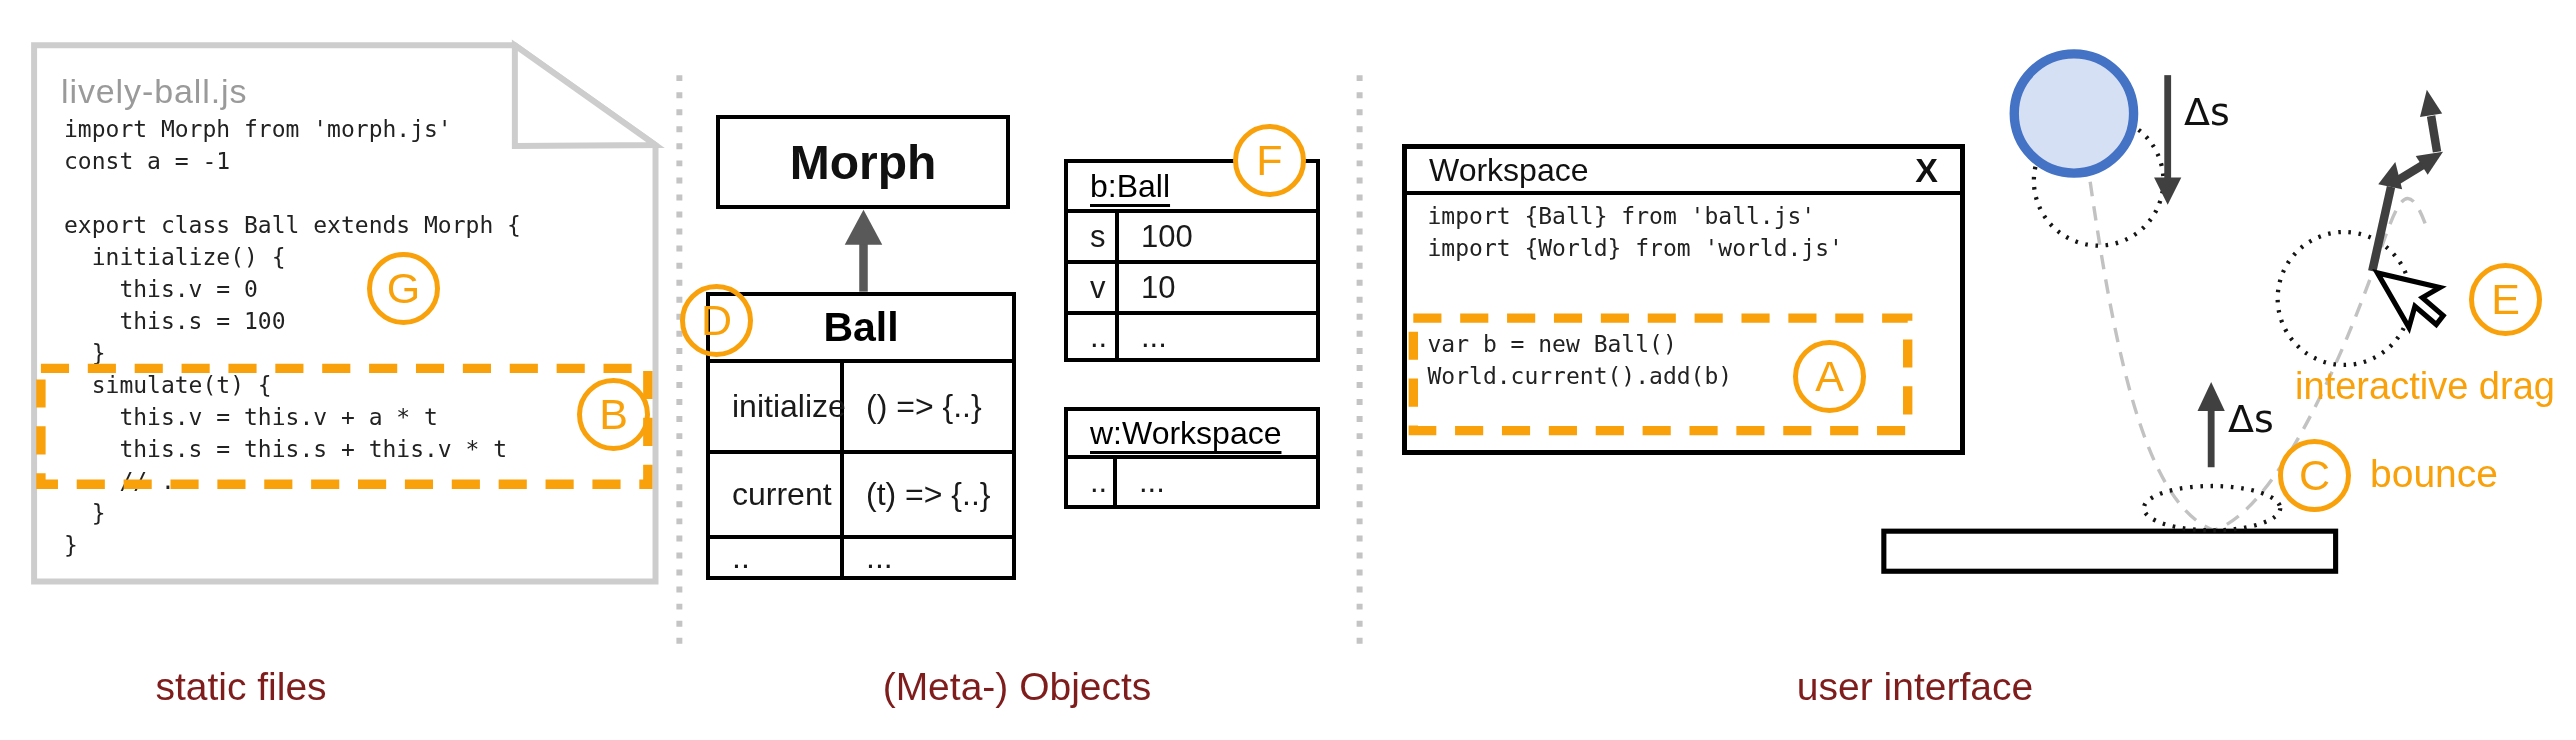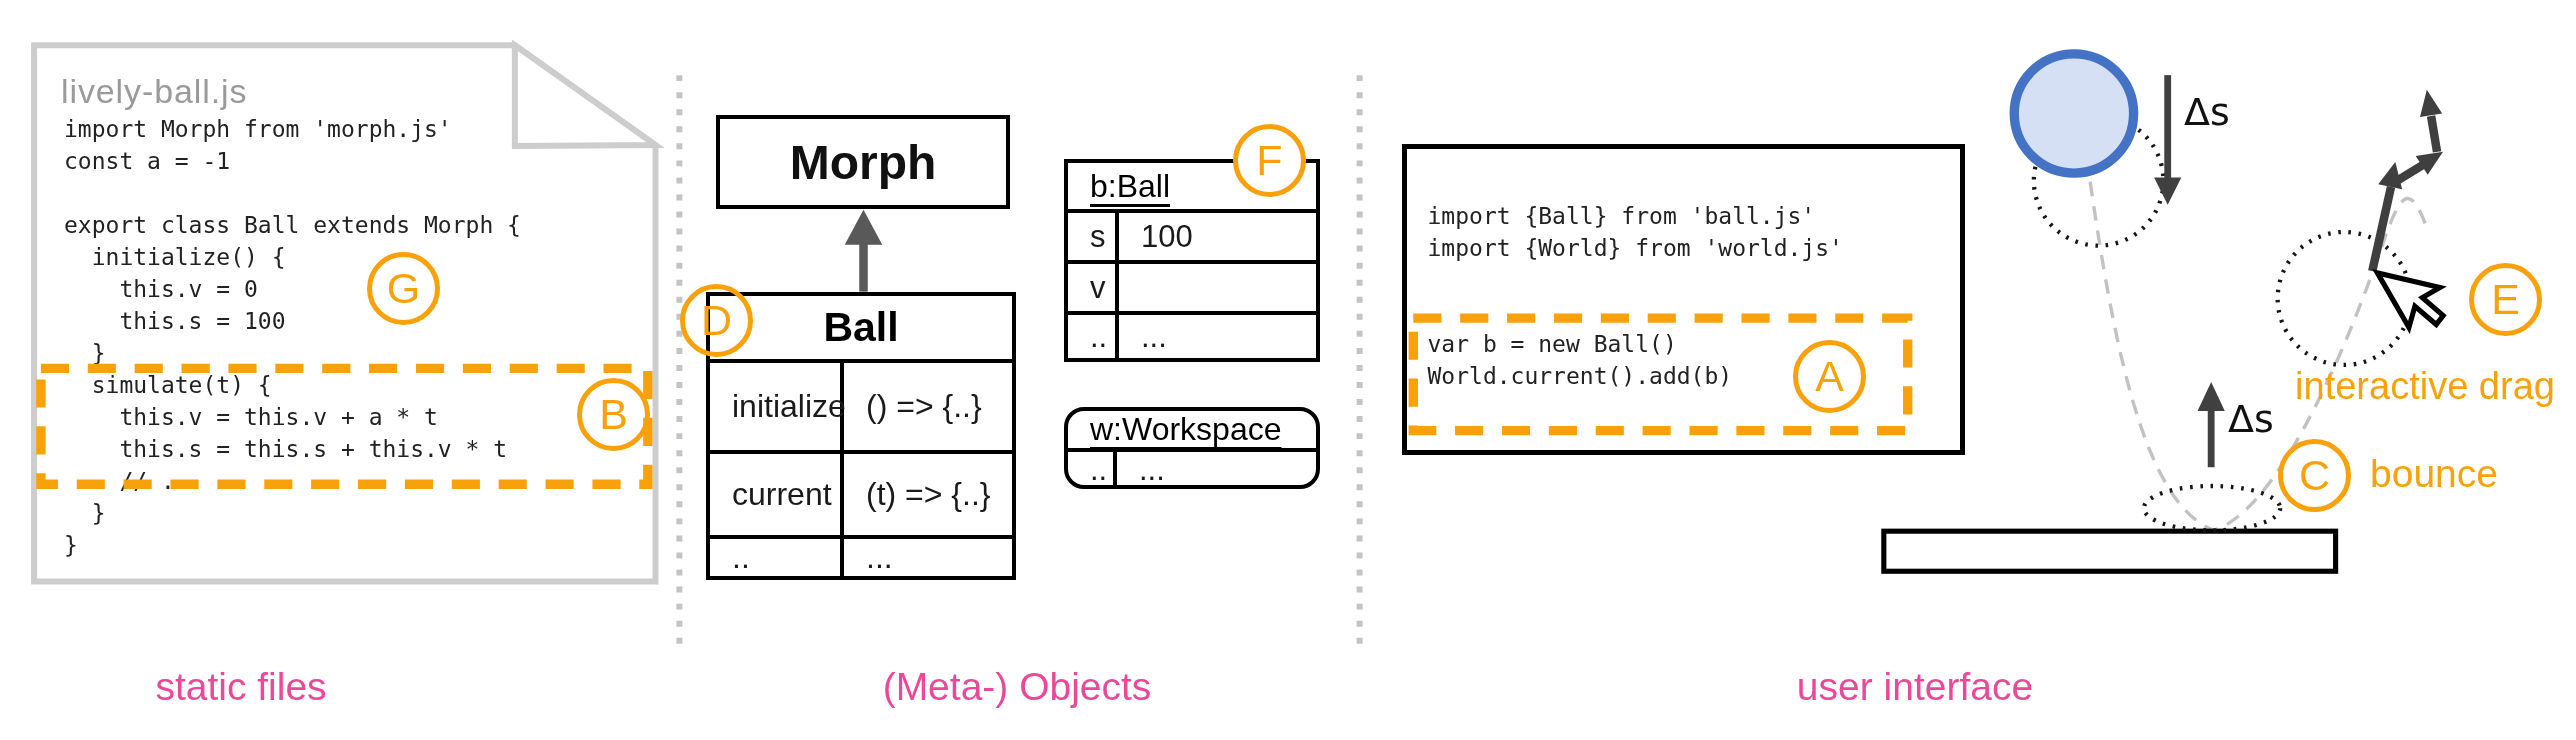--- a/index.html
+++ b/index.html
@@ -6,21 +6,21 @@
   #stage{position:relative;width:2576px;height:741px;background:#fff;overflow:hidden;
          font-family:"Liberation Sans",sans-serif;}
   svg{position:absolute;left:0;top:0;}
   .abs{position:absolute;}
   pre.code{margin:0;font-family:"DejaVu Sans Mono",monospace;font-size:23px;line-height:32px;
            color:#222;white-space:pre;}
   .file-title{font-size:34px;color:#9a9a9a;letter-spacing:0.9px;}
   .badge{width:73px;height:73px;border:5.1px solid #F9A10A;border-radius:50%;
          display:flex;align-items:center;justify-content:center;
          color:#F9A10A;font-size:43px;background:transparent;box-sizing:border-box;z-index:6;}
-  .glabel{font-size:39px;color:#ec4899;transform:translateX(-50%);white-space:nowrap;z-index:4;}
+  .glabel{font-size:39px;color:#7f1d1d;transform:translateX(-50%);white-space:nowrap;z-index:4;}
   .olabel{color:#F9A10A;white-space:nowrap;z-index:6;}
   
   .box{box-sizing:border-box;border:4.3px solid #000;background:#fff;z-index:3;}
   .tbl{display:flex;flex-direction:column;}
   .tbl .hdr{border-bottom:4.3px solid #000;display:flex;align-items:center;box-sizing:border-box;}
   .tbl .row{display:flex;border-bottom:4.3px solid #000;box-sizing:border-box;}
   .tbl .row:last-child{border-bottom:none;flex:1;}
   .cell{display:flex;align-items:center;box-sizing:border-box;padding-left:22px;
         font-size:32px;color:#1a1a1a;}
   .c1{border-right:4.3px solid #000;}
@@ -142,44 +142,49 @@
   <div class="abs box tbl" style="left:1064px;top:159px;width:256px;height:203px;">
     <div class="hdr obj" style="height:50px;">
       <span>b:Ball</span>
       </div>
     <div class="row" style="height:51px;">
       <div class="cell c1" style="width:51px;font-size:31px;">s</div>
       <div class="cell" style="flex:1;font-size:31px;">100</div>
     </div>
     <div class="row" style="height:51px;">
       <div class="cell c1" style="width:51px;font-size:31px;">v</div>
+      <div class="cell" style="flex:1;font-size:31px;">10</div>
     </div>
     <div class="row">
       <div class="cell c1" style="width:51px;font-size:31px;">..</div>
       <div class="cell" style="flex:1;font-size:31px;">...</div>
     </div>
   </div>
 
   <div class="abs badge" style="left:1233px;top:124px;background:#fff;">
     <span>F</span>
     </div>
 
-  <div class="abs box tbl" style="left:1064px;top:407px;width:256px;height:82px;border-radius:20px;">
+  <div class="abs box tbl" style="left:1064px;top:407px;width:256px;height:102px;">
     <div class="hdr obj" style="height:48px;">
       <span>w:Workspace</span>
       </div>
     <div class="row">
       <div class="cell c1" style="width:49px;font-size:31px;">..</div>
       <div class="cell" style="flex:1;font-size:31px;">...</div>
     </div>
   </div>
 
   <div class="abs glabel" style="left:1017px;top:665px;">(Meta-) Objects</div>
 
   <div id="ws" class="abs" style="left:1402px;top:144px;width:563px;height:311px;">
+    <div class="tbar">
+      <span class="t">Workspace</span>
+      <span class="x">X</span>
+    </div>
     <pre class="code" style="position:absolute;left:20.5px;top:51px;">import {Ball} from 'ball.js'
 import {World} from 'world.js'
 
 
 var b = new Ball()
 World.current().add(b)</pre>
   </div>
 
   <div class="abs badge" style="left:1793px;top:340px;">
     <span>A</span>

